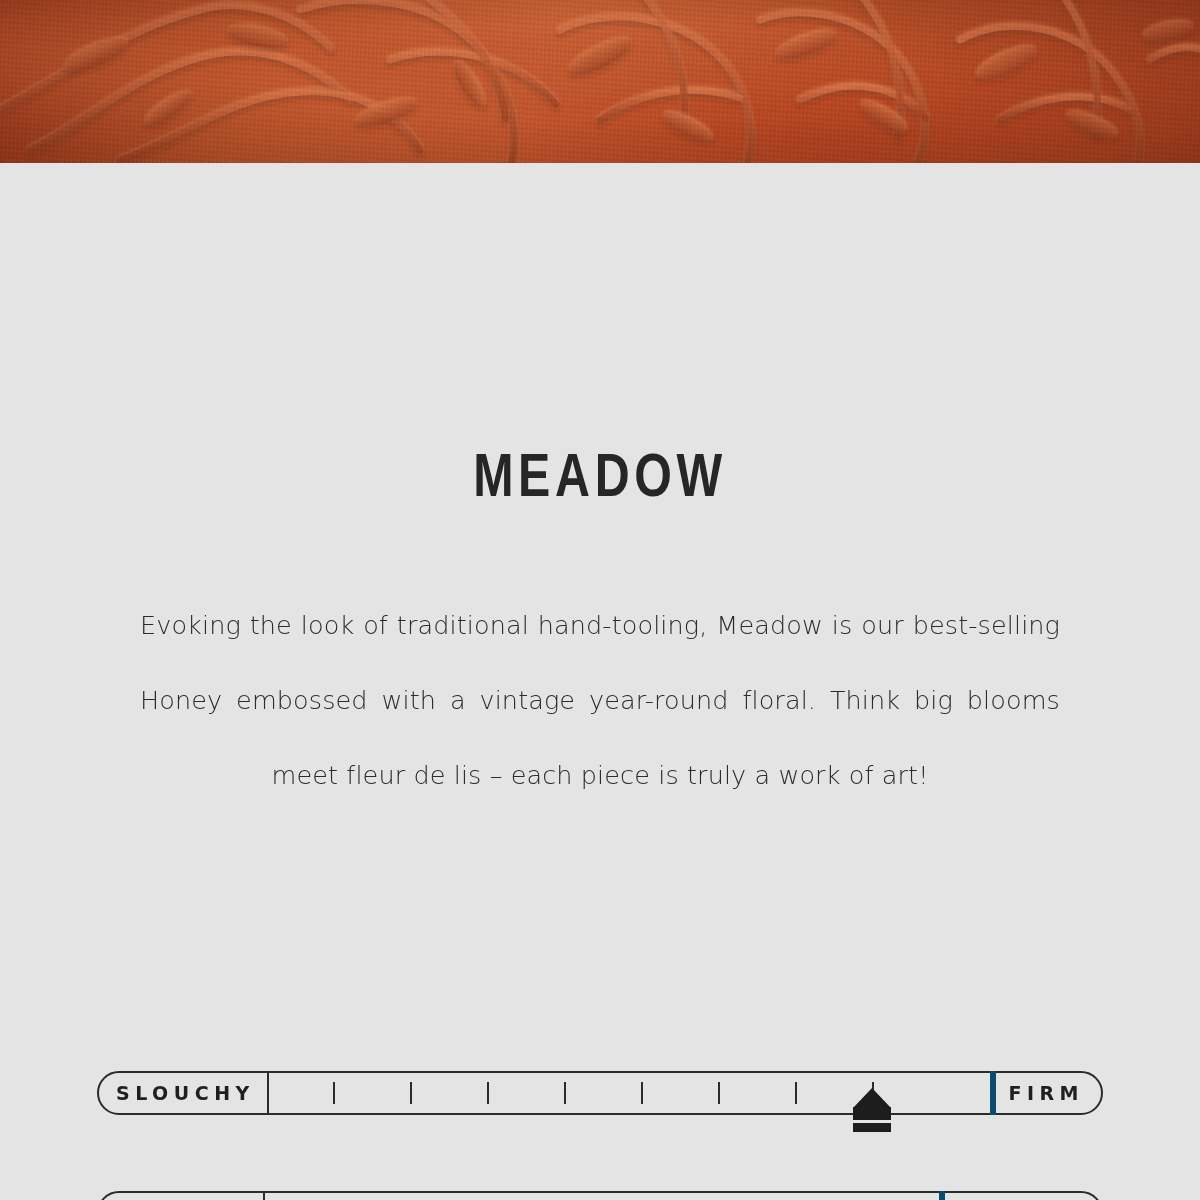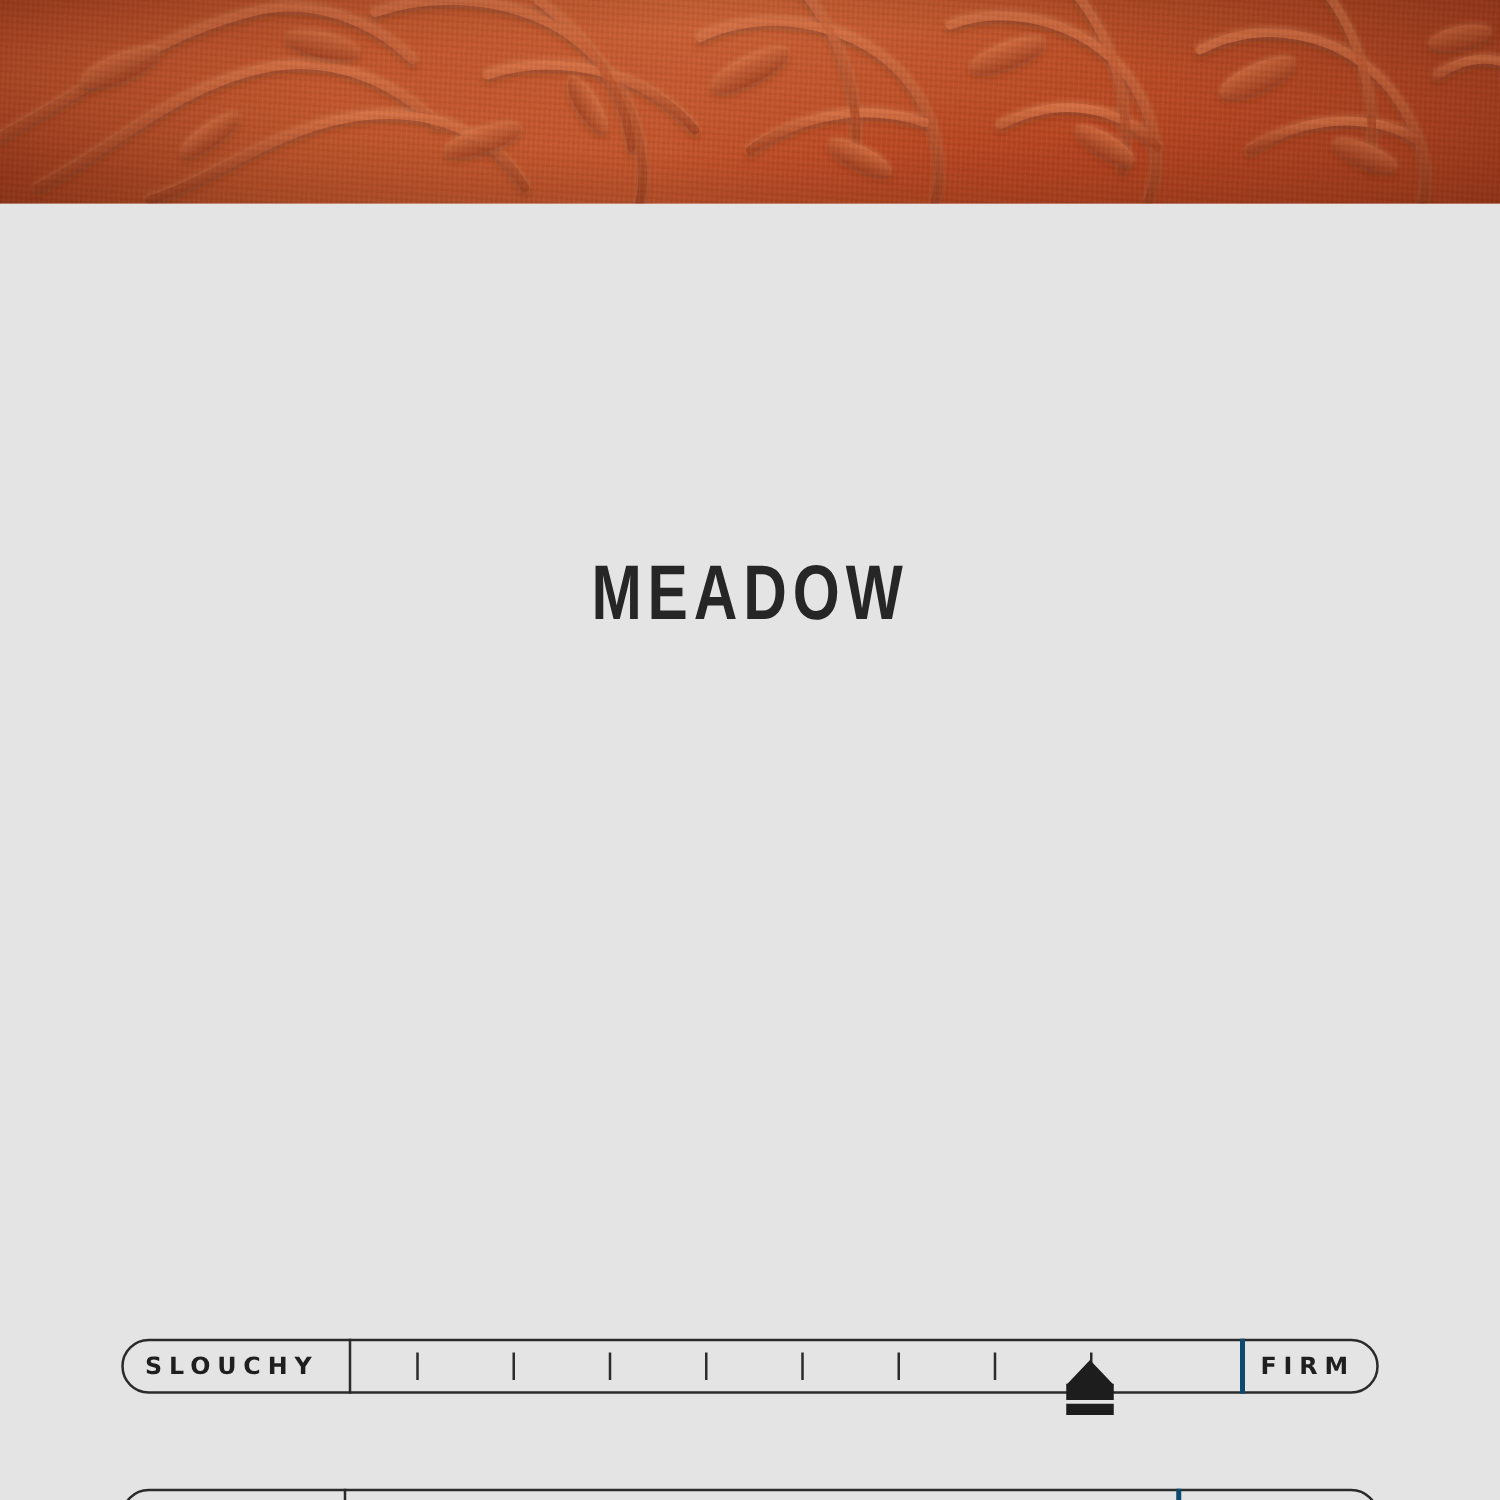--- a/index.html
+++ b/index.html
@@ -112,28 +112,28 @@
     font-size: 19px;
     font-weight: 700;
     letter-spacing: 5.5px;
     color: #1f1f1f;
     font-family: "DejaVu Sans", sans-serif;
     box-sizing: border-box;
   }
   .slider .cap-left {
     left: 0;
     padding-left: 19px;
-    padding-right: 24px;
+    padding-right: 12px;
     border-right: 2px solid #2b2b2b;
   }
   .slider .cap-right {
     right: 0;
     padding-right: 19px;
     padding-left: 12px;
-    border-left: 4px solid #0c4a6e;
+    border-left: 6px solid #0c4a6e;
     justify-content: flex-end;
   }
   .slider .ticks {
     position: absolute;
     top: 0;
     height: 44px;
   }
   .slider .tick {
     position: absolute;
     top: 11px;
@@ -224,20 +224,21 @@
     </g>
   </svg>
   <div class="grain"></div>
   <div class="vignette"></div>
 </div>
 
 <div class="content">
 
   <div class="title">MEADOW</div>
 
+  <div class="desc">Evoking the look of traditional hand-tooling, Meadow is our best-selling Honey embossed with a vintage year-round floral. Think big blooms meet fleur de lis – each piece is truly a work of art!</div>
 
   <div class="slider" id="slider-firmness">
     <div class="track"></div>
     <div class="cap-label cap-left">SLOUCHY</div>
     <div class="cap-label cap-right">FIRM</div>
     <div class="ticks">
       <div class="tick" style="left:236px"></div>
       <div class="tick" style="left:313px"></div>
       <div class="tick" style="left:390px"></div>
       <div class="tick" style="left:467px"></div>

